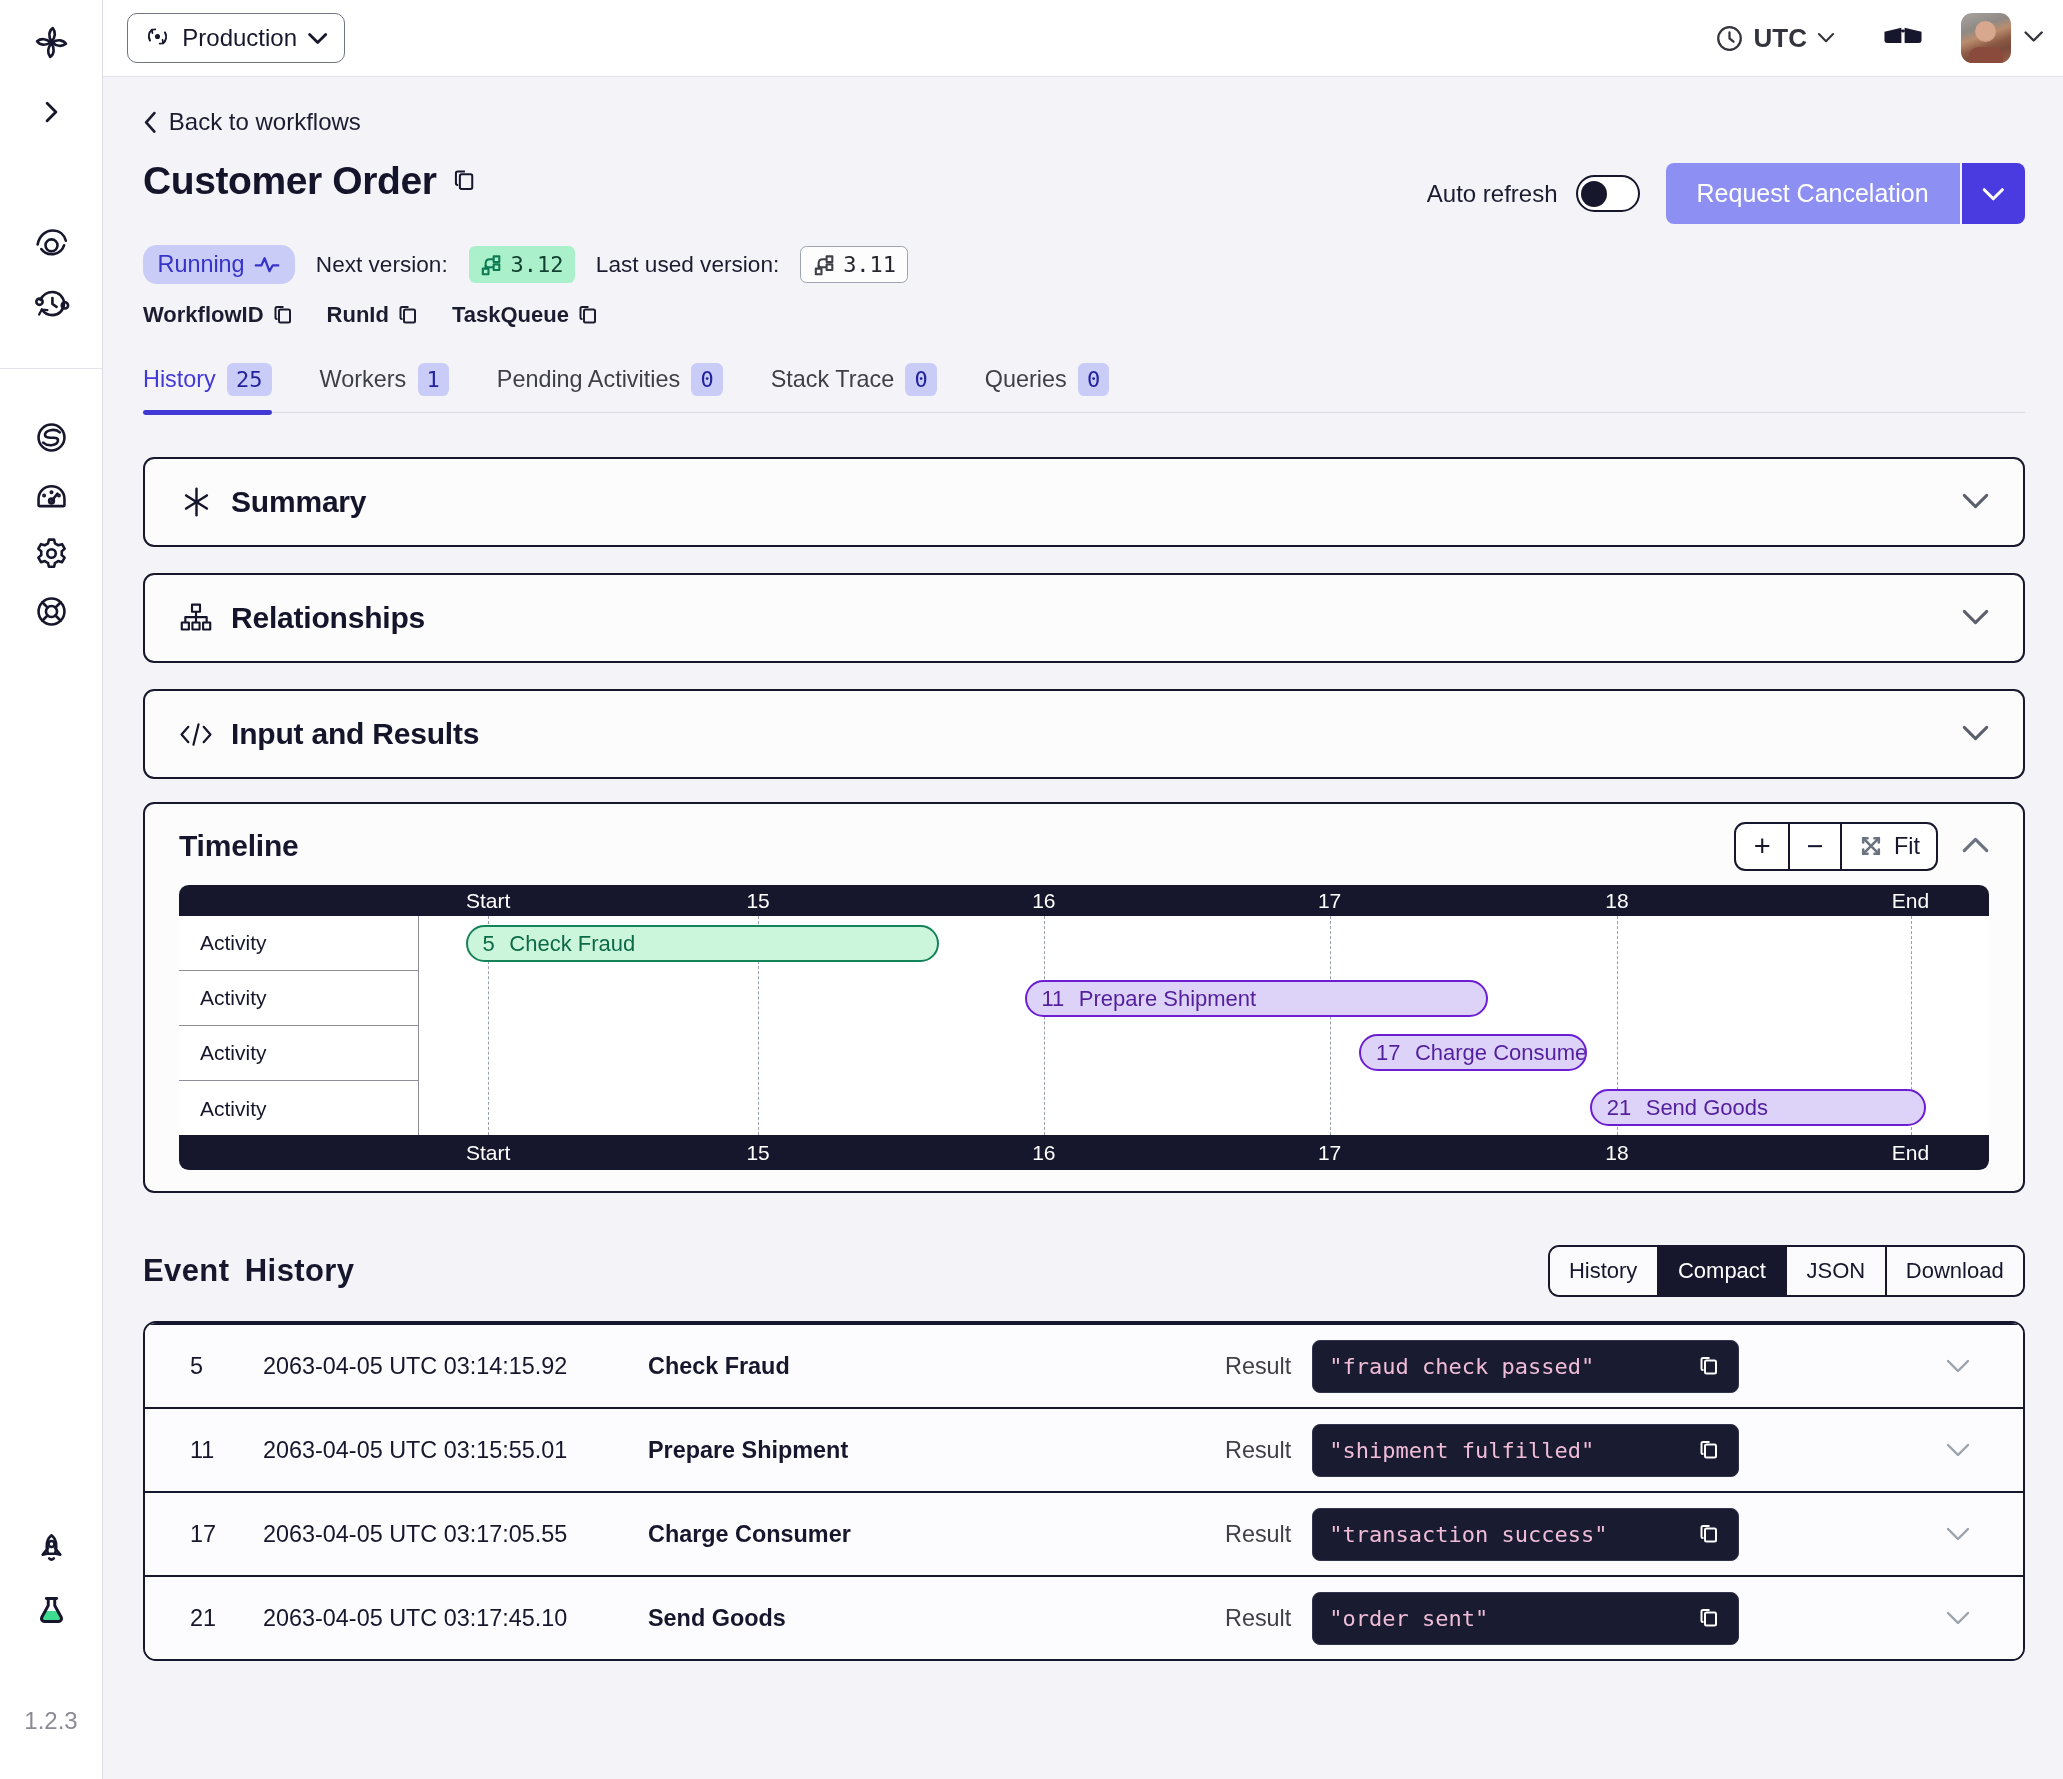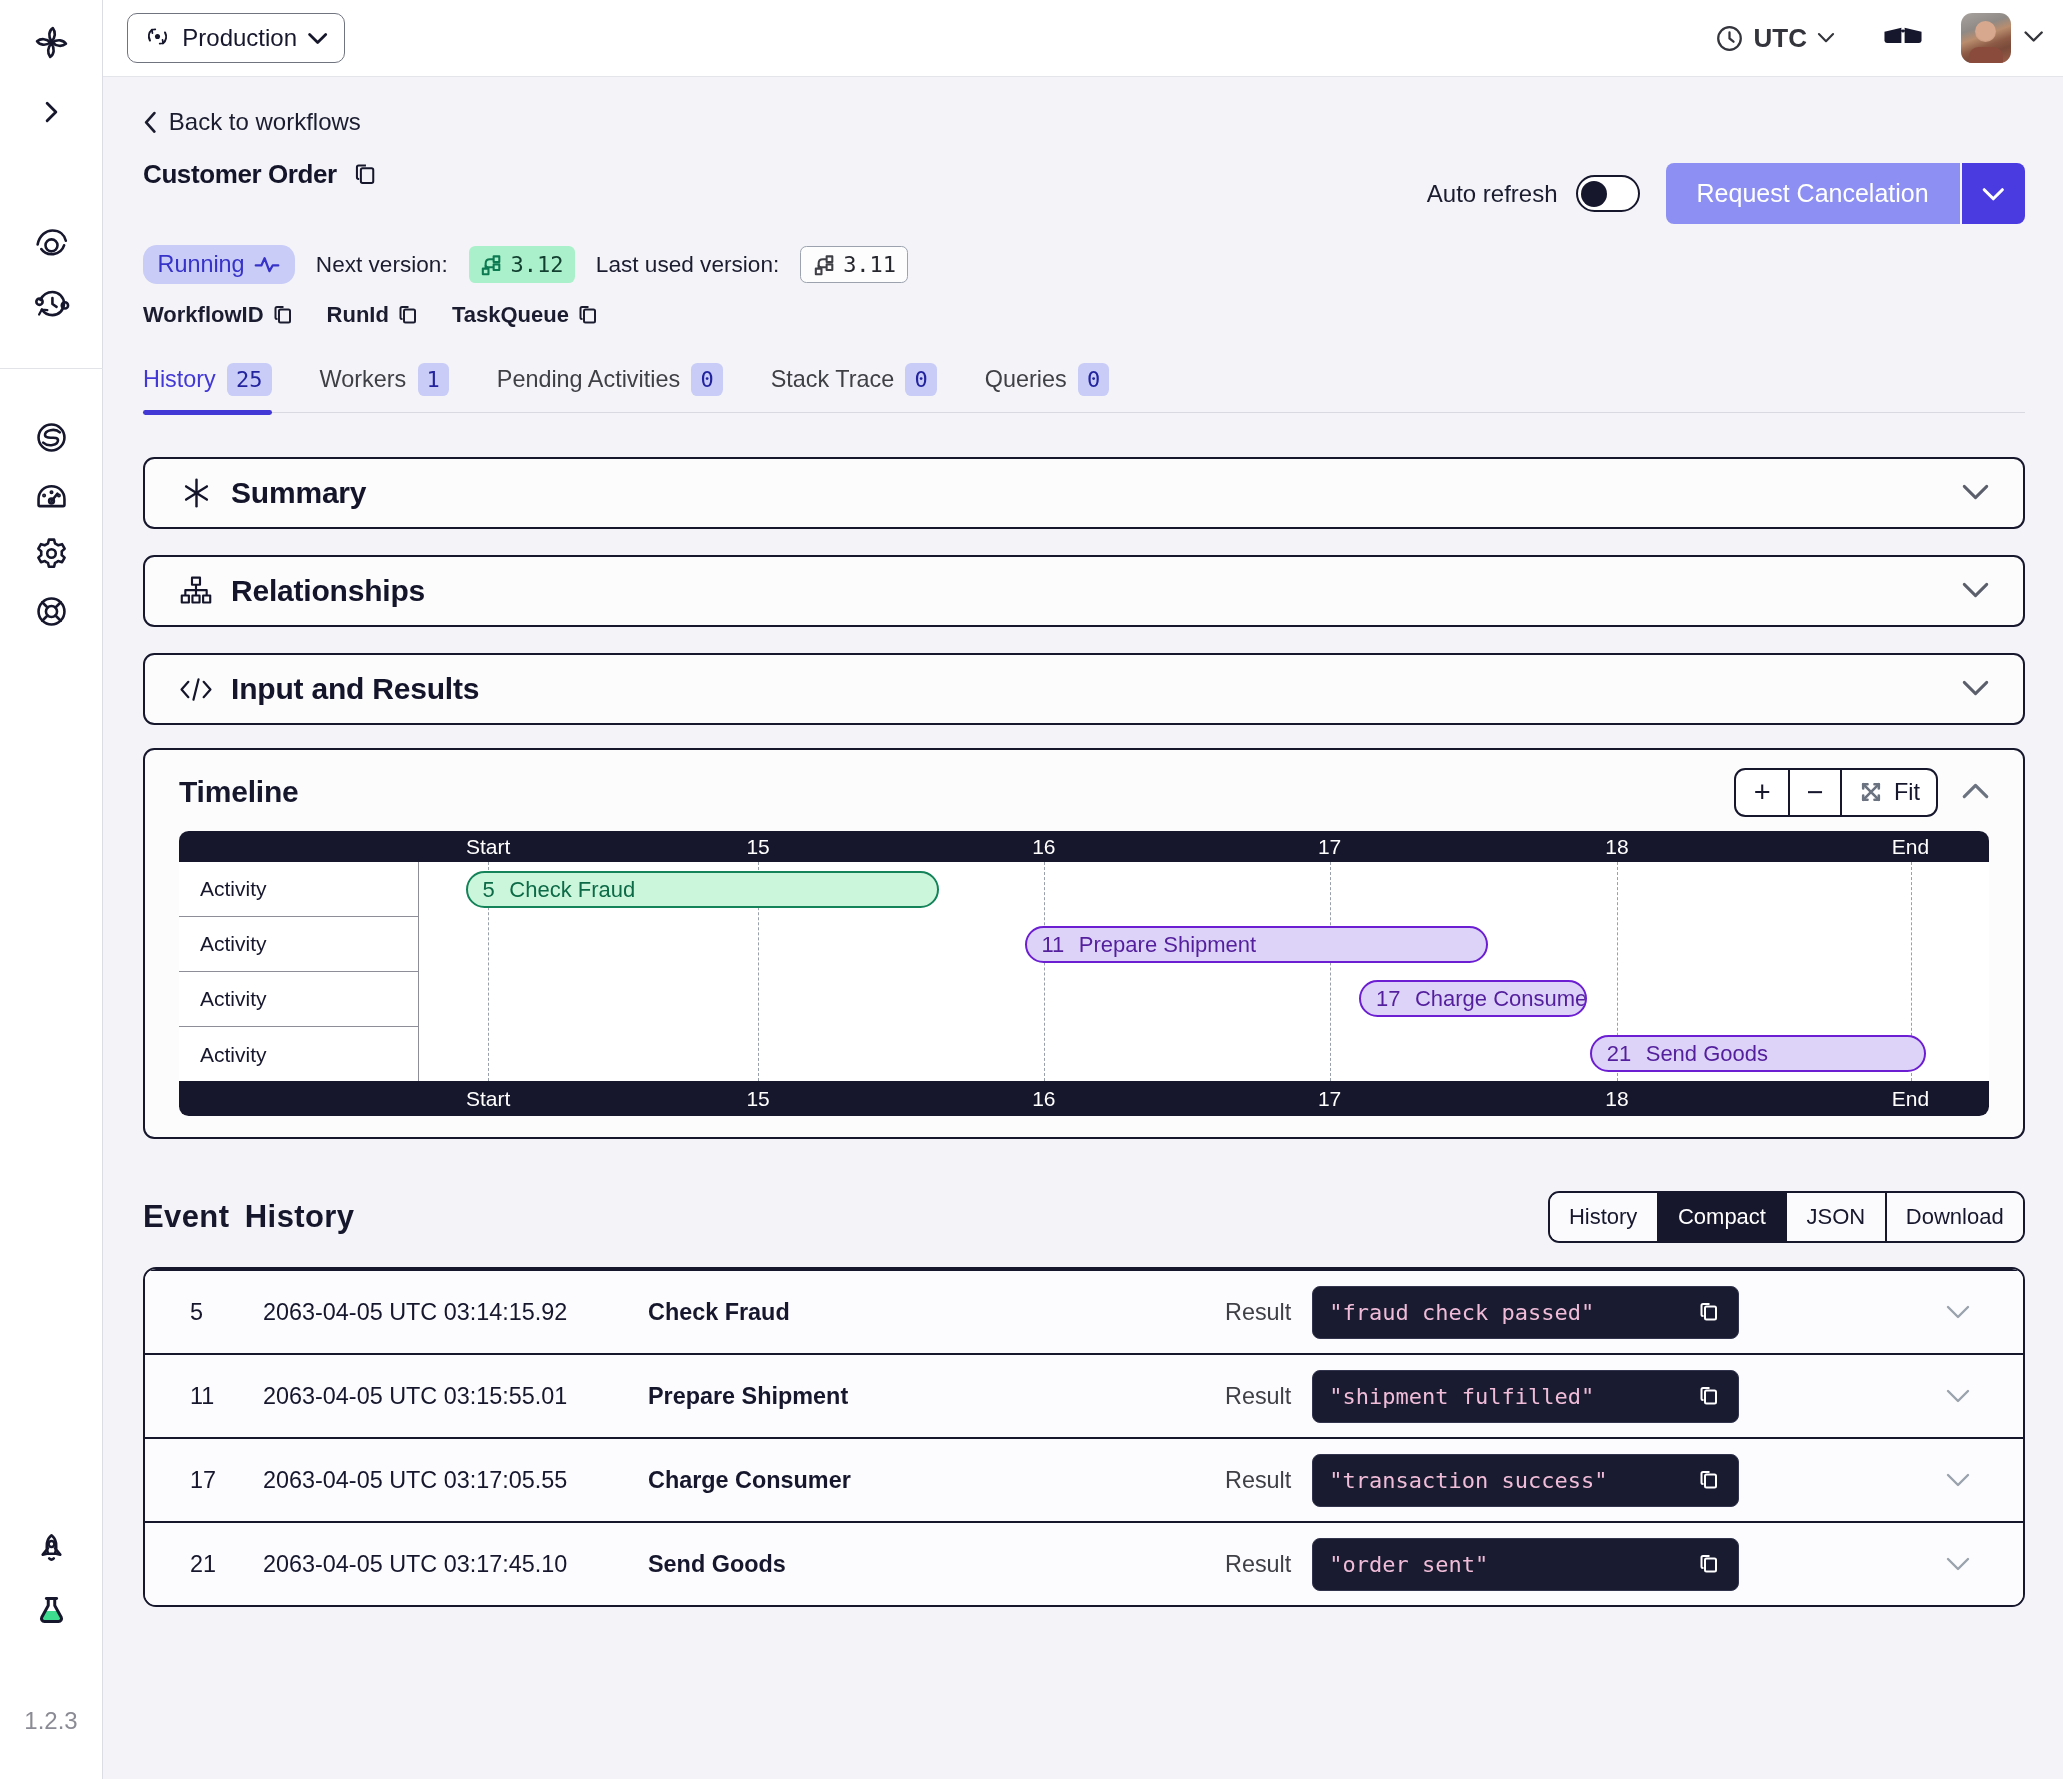--- a/index.html
+++ b/index.html
@@ -28,21 +28,21 @@
   .avatar::before { content:""; position:absolute; left:8px; bottom:-4.8px; width:34px; height:21px; border-radius:9.7px 9.7px 0 0; background:#8a4b3c; }
   .avatar-chevron { margin-left:13px; cursor:pointer; }
 
   
   .main { position:absolute; left:103px; top:77px; right:0; bottom:0; background:#f4f4f8; padding:0 39px 0 40px; }
 
   .back-row { margin-top:31px; display:flex; align-items:center; gap:11.3px; font-size:24px; color:#1b1c30; cursor:pointer; width:fit-content; }
 
   .title-row { margin-top:22.6px; display:flex; align-items:flex-start; }
   .wf-title-wrap { display:flex; align-items:center; gap:16px; }
-  .wf-title { font-size:26px; font-weight:bold; letter-spacing:-0.4px; color:#14152a; }
+  .wf-title { font-size:39px; font-weight:bold; letter-spacing:-0.4px; color:#14152a; }
   .copy-btn { cursor:pointer; display:flex; align-items:center; }
   .title-actions { margin-left:auto; display:flex; align-items:center; gap:26px; padding-top:4.8px; }
   .autorefresh { display:flex; align-items:center; gap:18px; font-size:24px; color:#1b1c30; }
   .toggle { width:64px; height:37px; border:2.4px solid #16172d; border-radius:19.3px; background:#fff; position:relative; cursor:pointer; }
   .toggle .knob { position:absolute; left:3.2px; top:3.2px; width:26px; height:26px; border-radius:50%; background:#16172d; }
   .cancel-split { display:flex; cursor:pointer; }
   .cancel-main { background:#8d90f2; color:#fff; font-size:25px; height:61px; display:flex; align-items:center; padding:0 31px; border-radius:8px 0 0 8px; }
   .cancel-arrow { background:#4a3be0; width:63px; height:61px; display:flex; align-items:center; justify-content:center; border-radius:0 8px 8px 0; margin-left:2.4px; }
 
   .status-row { margin-top:21px; display:flex; align-items:center; gap:21px; }
@@ -55,21 +55,21 @@
   .ids-row { margin-top:18px; display:flex; align-items:center; gap:31px; }
   .id-item { display:flex; align-items:center; gap:8px; font-size:22px; font-weight:bold; color:#1b1c30; }
 
   .tabs-row { margin-top:35px; display:flex; gap:48px; border-bottom:0.8px solid #d9d9e1; }
   .tab { display:flex; align-items:center; gap:11.3px; font-size:23.4px; color:#3f3f46; padding-bottom:16px; position:relative; cursor:pointer; }
   .tab .tab-badge { font-family:"DejaVu Sans Mono","Liberation Mono",monospace; font-size:22px; background:#c8ccf7; color:#23239e; padding:4px 9px; border-radius:6.4px; }
   .tab.active { color:#4238d6; }
   .tab.active::after { content:""; position:absolute; left:0; right:0; bottom:-2.4px; height:4.8px; border-radius:2.4px; background:#4238d6; }
 
   
-  .card { background:#fcfcfd; border:2.4px solid #16172d; border-radius:11.3px; height:72px; display:flex; align-items:center; padding:0 34px; cursor:pointer; }
+  .card { background:#fcfcfd; border:2.4px solid #16172d; border-radius:11.3px; height:90px; display:flex; align-items:center; padding:0 34px; cursor:pointer; }
   .card + .card { margin-top:26px; }
   .cards { margin-top:44px; }
   .card .card-icon { width:34px; display:flex; justify-content:center; margin-right:18px; }
   .card .card-label { font-size:30px; font-weight:bold; color:#14152a; letter-spacing:-0.2px; }
   .card .chev { margin-left:auto; }
 
   
   .timeline-card { margin-top:22.6px; background:#fcfcfd; border:2.4px solid #16172d; border-radius:11.3px; padding:18px 34px 21px; }
   .tl-head { display:flex; align-items:center; }
   .tl-title { font-size:30px; font-weight:bold; letter-spacing:-0.2px; }

